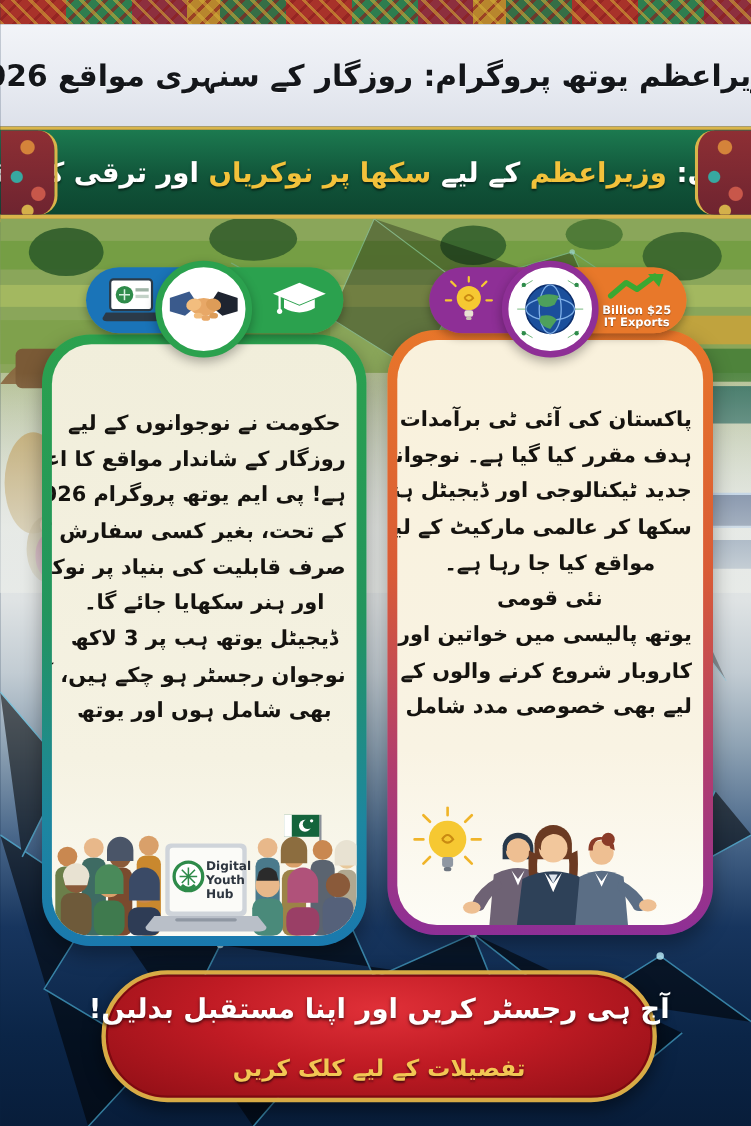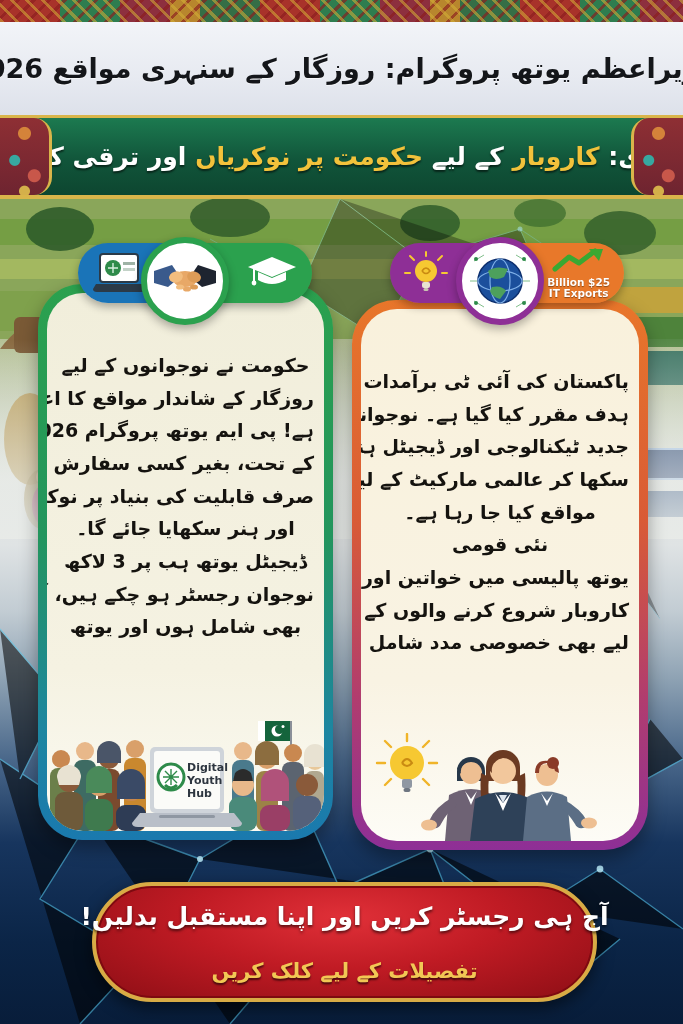--- a/index.html
+++ b/index.html
@@ -57,21 +57,21 @@
       #dfe3e4 42%, #c2ccd3 50%, #8fa3b4 58%, #49678a 68%,
       #17355e 78%, #0b2547 90%, #081d3a 100%);
   }
   .gold-rule { position:absolute; left:0; top:199px; width:683px; height:3px; background:linear-gradient(90deg,#caa33c,#f0d47a,#caa33c); }
   .scene, .mesh { position:absolute; left:0; top:199px; width:683px; height:825px; }
 
   
   .card {
     position:absolute; border-radius:44px; padding:9px;
   }
-  .card-left  { left:38px;  top:284px; width:295px; height:556px;
+  .card-left  { left:38px;  top:304px; width:295px; height:556px;
     background:linear-gradient(180deg,#2ba14e 0%,#23955d 45%,#1d86a0 80%,#1a79ae 100%);
     box-shadow:0 8px 18px rgba(0,0,0,.35); }
   .card-right { left:352px; top:300px; width:296px; height:550px;
     background:linear-gradient(180deg,#e8762a 0%,#d95b36 40%,#b13d6e 72%,#8e2f96 100%);
     box-shadow:0 8px 18px rgba(0,0,0,.35); }
   .card-inner {
     width:100%; height:100%; border-radius:36px; overflow:hidden; position:relative;
     display:flex; flex-direction:column;
   }
   .card-left  .card-inner { background:linear-gradient(180deg,#f1eedb 0%,#f5f2e2 70%,#fbfaf2 100%); }
@@ -119,21 +119,21 @@
 
   <div class="kilim"></div>
 
   <div class="title-banner">
     <div class="t">وزیراعظم یوتھ پروگرام: روزگار کے سنہری مواقع 2026</div>
   </div>
 
   <div class="news-banner">
     <div class="ornate left"></div>
     <div class="ornate right"></div>
-    <div class="line"><span class="w">خوشخبری: </span><span class="y">کاروبار</span><span class="w"> کے لیے </span><span class="y">حکومت پر نوکریاں</span><span class="w"> اور ترقی کا انقلاب!</span>
+    <div class="line"><span class="w">خوشخبری: </span><span class="y">وزیراعظم</span><span class="w"> کے لیے </span><span class="y">سکھا پر نوکریاں</span><span class="w"> اور ترقی کا انقلاب!</span>
     </div>
   </div>
 
   <div class="main-bg"></div>
   <div class="gold-rule"></div>
 
   <svg class="scene" viewBox="0 0 683 825">
     <rect x="0" y="0" width="683" height="140" fill="#8aa65a"></rect>
     <rect x="0" y="20" width="683" height="26" fill="#6f9c3f" opacity=".8"></rect>
     <rect x="0" y="60" width="683" height="20" fill="#a9bd62" opacity=".8"></rect>

